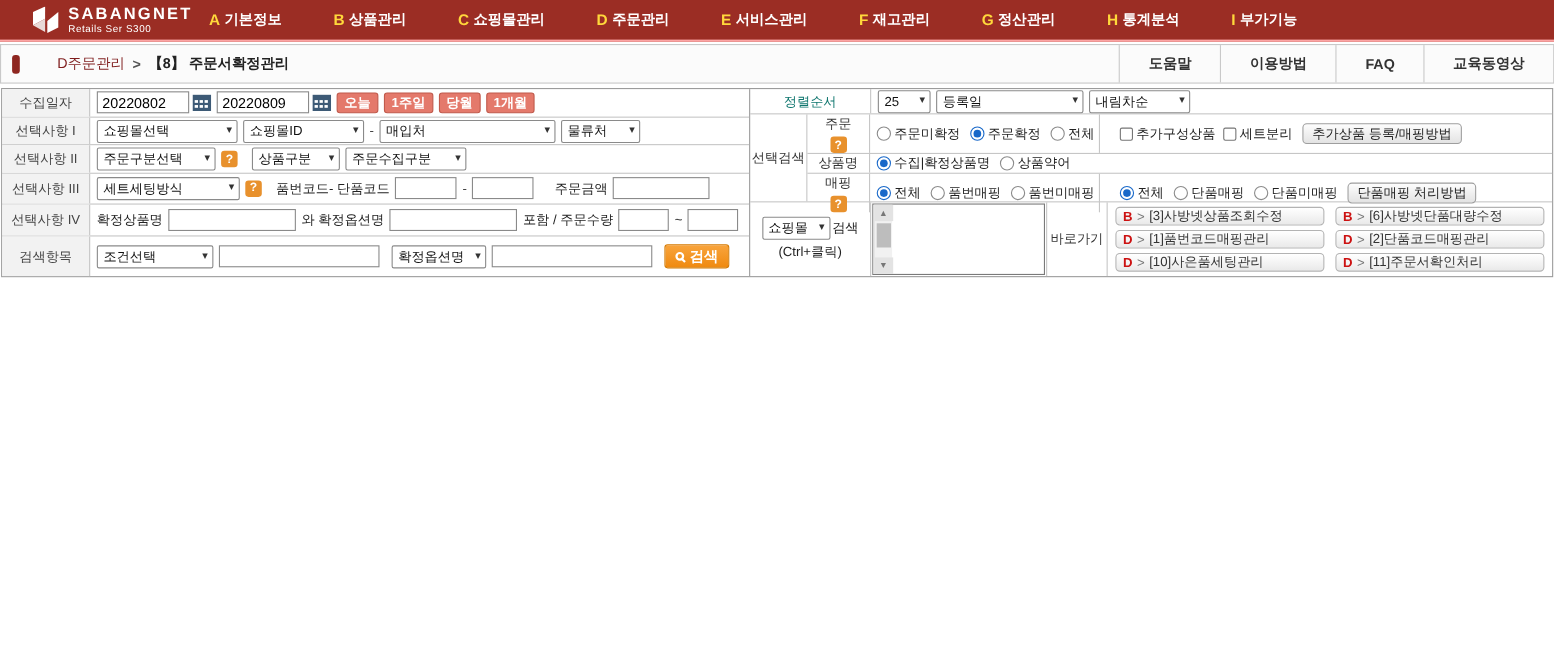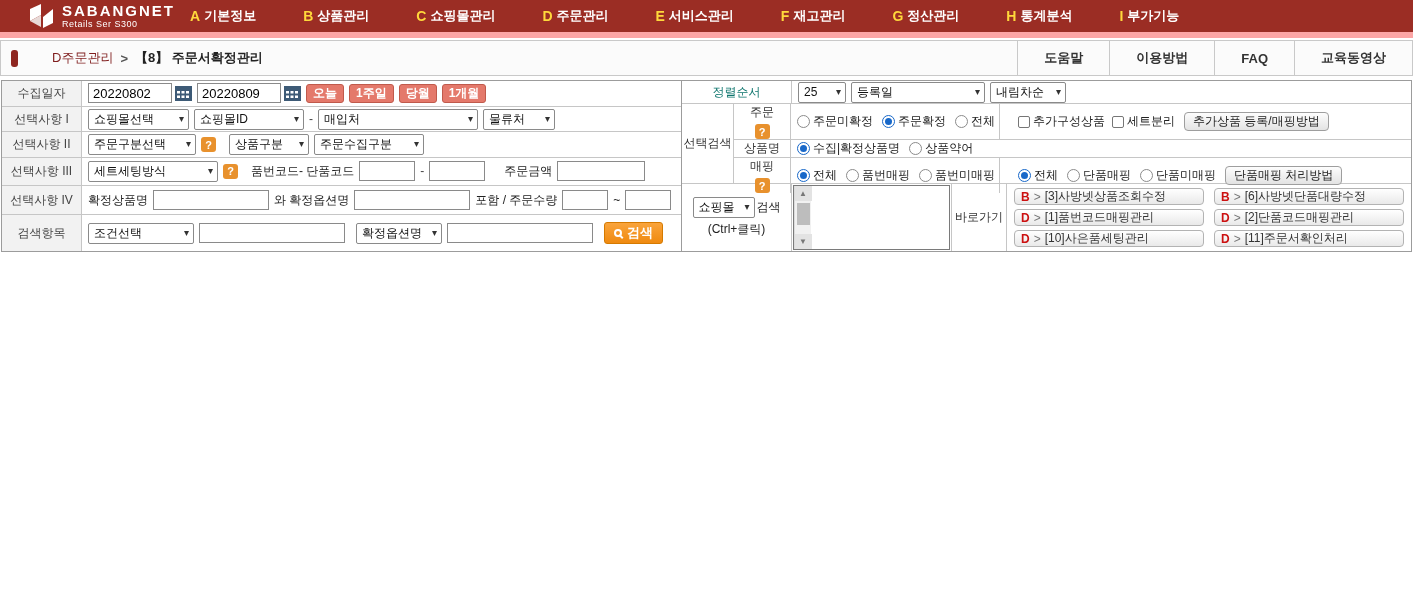--- a/index.html
+++ b/index.html
@@ -1,20 +1,20 @@
 <!DOCTYPE html>
 <html><head>
 <meta charset="utf-8">
 <style>
   * { margin:0; padding:0; box-sizing:border-box; }
   body { font-family:"Liberation Sans","DejaVu Sans",sans-serif; background:#fff; }
   .page { width:1413px; height:600px; background:#fff; overflow:hidden; position:relative; }
 
   
-  .topbar { height:38px; background:#9b2d24; border-bottom:6px solid #fca5a5; display:flex; align-items:center; padding-left:28px; }
+  .topbar { height:38px; background:#9b2d24; border-bottom:2px solid #fca5a5; display:flex; align-items:center; padding-left:28px; }
   .logo { display:flex; align-items:center; gap:7px; width:150px; }
   .logo-text { color:#fff; line-height:1; }
   .logo-title { font-size:15px; font-weight:bold; letter-spacing:2px; }
   .logo-sub { font-size:9px; margin-top:2px; letter-spacing:.5px; }
   .nav { display:flex; align-items:center; gap:47px; margin-left:12px; }
   .nav-item { display:flex; align-items:center; gap:4px; cursor:pointer; white-space:nowrap; }
   .nav-letter { color:#ffd83b; font-weight:bold; font-size:14px; }
   .nav-label { color:#fff; font-weight:bold; font-size:13px; }
 
   
@@ -198,21 +198,21 @@
           <span class="qbtn">오늘</span>
           <span class="qbtn">1주일</span>
           <span class="qbtn">당월</span>
           <span class="qbtn">1개월</span>
         </div>
       </div>
 
       <div class="frow h26">
         <div class="lab">선택사항 I</div>
         <div class="content">
-          <span class="sel" style="width:101px">쇼핑몰선택</span>
+          <span class="sel" style="width:128px">쇼핑몰선택</span>
           <span class="sel" style="width:110px">쇼핑몰ID</span>
           <span class="sep-txt">-</span>
           <span class="sel" style="width:160px">매입처</span>
           <span class="sel" style="width:72px">물류처</span>
         </div>
       </div>
 
       <div class="frow h26">
         <div class="lab">선택사항 II</div>
         <div class="content">
@@ -267,21 +267,21 @@
 
     </div>
 
     <div class="right-panel">
 
       <div class="frow h26">
         <div class="r-lab">정렬순서</div>
         <div class="content">
           <span class="sel" style="width:48px">25</span>
           <span class="sel" style="width:134px">등록일</span>
-          <span class="sel" style="width:76px">내림차순</span>
+          <span class="sel" style="width:92px">내림차순</span>
         </div>
       </div>
 
       <div class="ss-block">
         <div class="ss-label">선택검색</div>
         <div class="ss-rows">
 
           <div class="ss-row">
             <div class="ss-sub">
               <span>주문</span>

